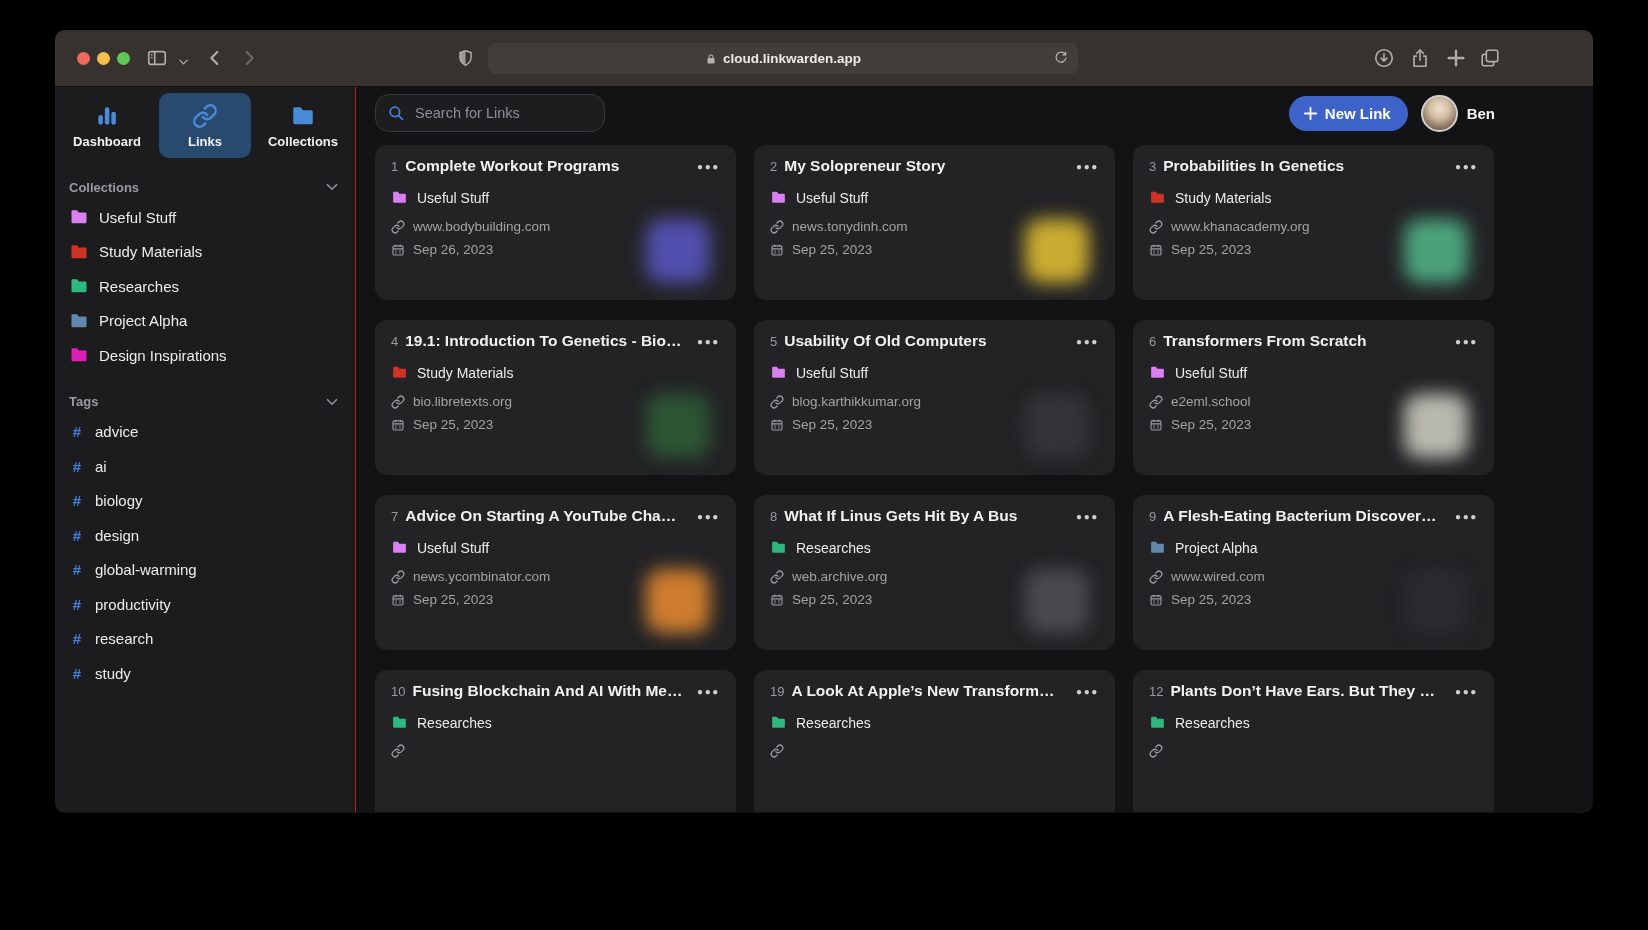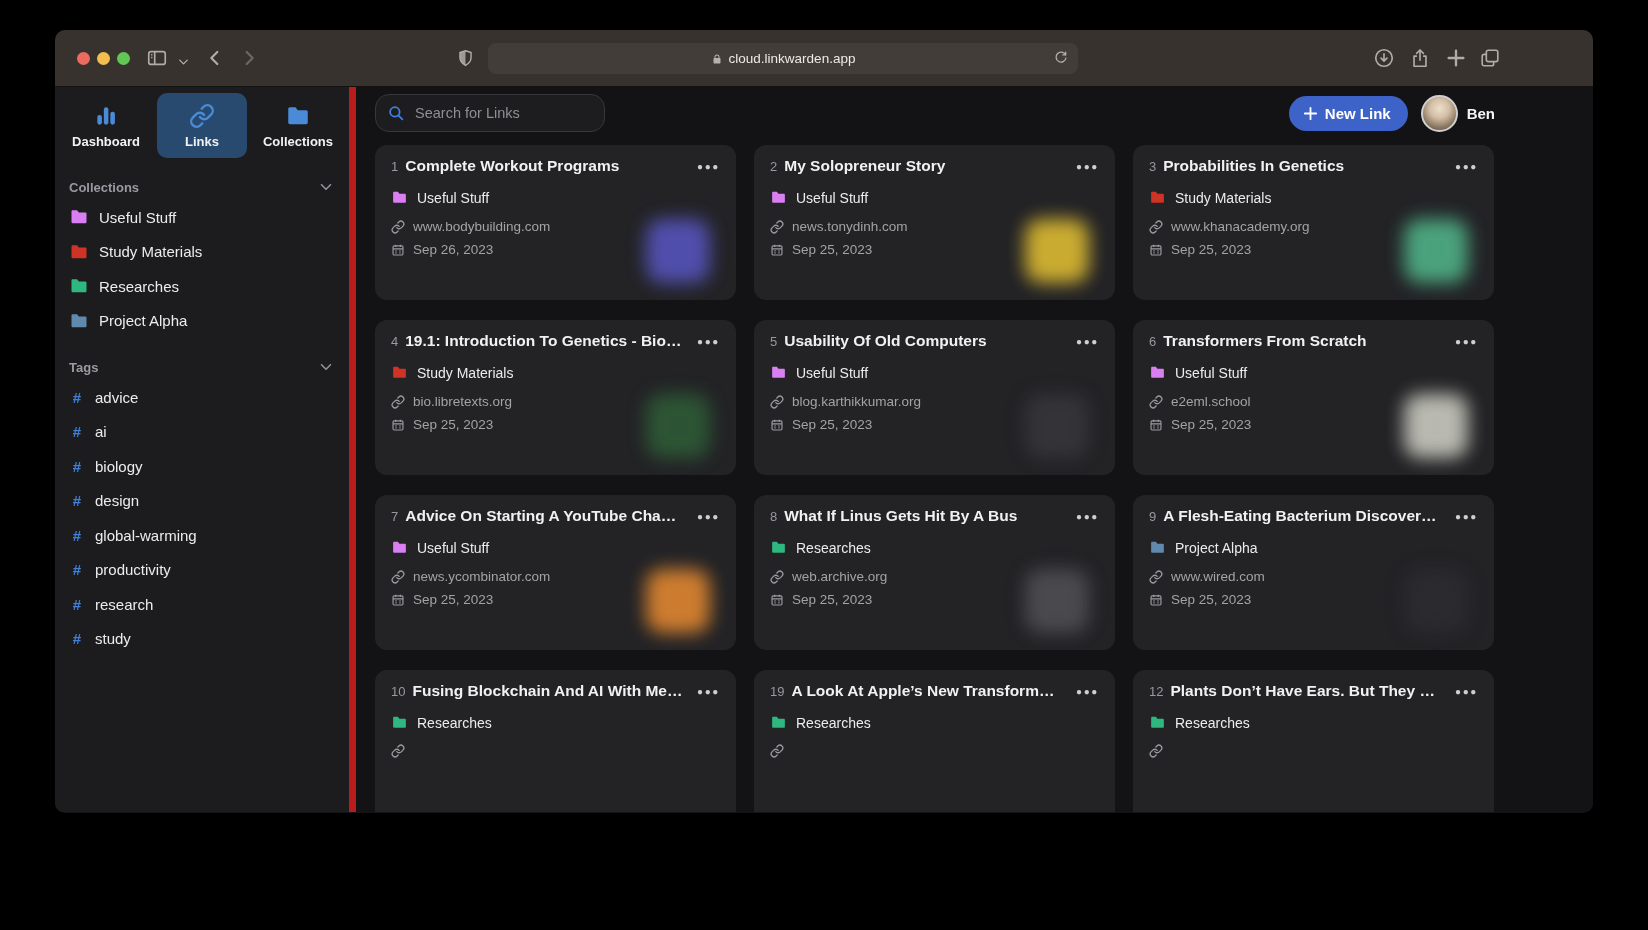--- a/index.html
+++ b/index.html
@@ -13,28 +13,28 @@
   .traffic { position:absolute; top:22px; width:13px; height:13px; border-radius:50%; }
   .t-red   { left:22px;  background:#ed6a5f; }
   .t-yellow{ left:42px;  background:#f5bf4f; }
   .t-green { left:62px;  background:#62c655; }
   .tb-icon { position:absolute; top:17px; width:22px; height:22px; color:#b0aca8; }
   .tb-icon svg { width:100%; height:100%; }
   .tb-dim { color:#6b6762; }
 
   .url-bar { position:absolute; left:433px; top:13px; width:590px; height:31px;
              background:#423d38; border-radius:8px; display:flex; align-items:center;
-             justify-content:center; color:#ece9e6; font-size:13.5px; }
+             justify-content:center; color:#ece9e6; font-size:13.5px;font-weight:bold; }
   .url-bar .lock { width:12px; height:14px; margin-right:6px; color:#b5b1ad; }
   .url-bar .reload { position:absolute; right:9px; top:7px; width:16px; height:16px; color:#b5b1ad; }
 
   
   .app { display:flex; height:725px; background:#131315; }
 
-  .sidebar { width:301px; flex:0 0 301px; background:#1c1c1e; border-right:7px solid #b91c1c; }
+  .sidebar { width:301px; flex:0 0 301px; background:#1c1c1e; border-right:1px solid #b91c1c; }
 
   .nav-row { display:flex; gap:6px; padding:6px 6px 0 6px; }
   .nav-tab { width:93px; border-radius:10px; display:flex; flex-direction:column; align-items:center;
              padding:10px 0 9px; gap:5px; cursor:default; }
   .nav-tab.active { background:var(--active_tab, #294a6f); }
   .nav-tab .nicon { width:26px; height:26px; color:#4a8bd8; }
   .nav-tab .nicon svg { width:100%; height:100%; }
   .nav-tab .nlabel { font-size:13px; font-weight:700; color:#f2f2f4; }
 
   .section-head { display:flex; align-items:center; margin:20px 14px 4px 14px; }
@@ -288,20 +288,26 @@
             <span>Researches</span>
           </div>
 
           <div class="side-item">
             <span class="ficon" style="color: rgb(97, 137, 173);"><svg>
                 <use href="#i-folder"></use>
               </svg></span>
             <span>Project Alpha</span>
           </div>
 
+          <div class="side-item">
+            <span class="ficon" style="color: rgb(222, 30, 182);"><svg>
+                <use href="#i-folder"></use>
+              </svg></span>
+            <span>Design Inspirations</span>
+          </div>
 
         </div>
 
       <div class="section-head">
         <span class="stitle">Tags</span>
         <span class="chev"><svg width="18" height="18">
               <use href="#i-chevron-down"></use>
             </svg></span>
       </div>
 

